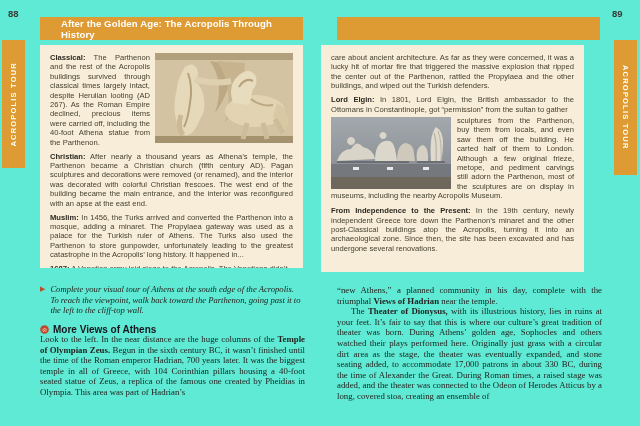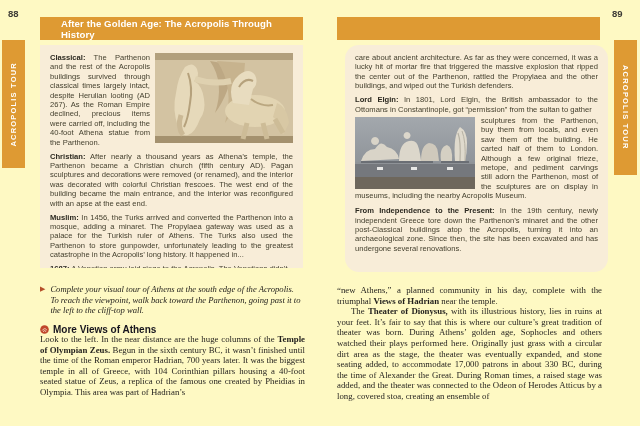--- a/index.html
+++ b/index.html
@@ -1,16 +1,16 @@
 <!DOCTYPE html>
 <html><head>
 <meta charset="utf-8">
 <style>
   html,body{margin:0;padding:0;background:#fdfdfb;}
-  .spread{position:relative;width:640px;height:426px;background:#fef9c3;overflow:hidden;
+  .spread{position:relative;width:640px;height:426px;background:#5eead4;overflow:hidden;
           font-family:"Liberation Sans",sans-serif;}
   .pagenum{position:absolute;top:8px;font:bold 9.5px "Liberation Sans",sans-serif;color:#3c3a35;}
   .side-tab{position:absolute;width:23px;background:#DE9A33;display:flex;align-items:center;justify-content:center;}
   .side-tab span{writing-mode:vertical-rl;font:bold 7.5px "Liberation Sans",sans-serif;
                  color:#ffffff;letter-spacing:1.2px;white-space:nowrap;}
   .side-tab.left span{transform:rotate(180deg);}
   .hdr{position:absolute;left:40px;top:17px;width:263px;height:23px;background:#DE9A33;
        display:flex;align-items:center;box-sizing:border-box;padding-left:21px;}
   .hdr span{font:bold 9.6px "Liberation Sans",sans-serif;color:#fff;letter-spacing:.1px;}
   .hdr.blank{left:337px;}
@@ -92,21 +92,21 @@
   </div>
 
   <div class="pagenum" style="left:612px;">89</div>
 
   <div class="hdr blank"></div>
 
   <div class="side-tab right" style="left:614px;top:40px;height:135px;">
     <span>ACROPOLIS TOUR</span>
   </div>
 
-  <div class="box" style="left:345px;height:227px;border-radius:14px;">
+  <div class="box" style="left:321px;height:227px;">
     <p><span>care about ancient architecture. As far as they were concerned, it was a lucky hit of mortar fire that triggered the massive explosion that ripped the center out of the Parthenon, rattled the Propylaea and the other buildings, and wiped out the Turkish defenders.</span></p>
     <p style="margin-bottom:2px;"><b>Lord Elgin:</b> <span>In 1801, Lord Elgin, the British ambassador to the Ottomans in Constantinople, got “permission” from the sultan to gather</span></p>
     <div>
       <svg class="photo-l" width="120" height="72" viewBox="0 0 120 72">
         <defs>
           <linearGradient id="wall" x1="0" y1="0" x2="0" y2="1">
             <stop offset="0" stop-color="#a3a8ad"></stop>
               <stop offset="1" stop-color="#84898f"></stop>
           </linearGradient>
         </defs>

